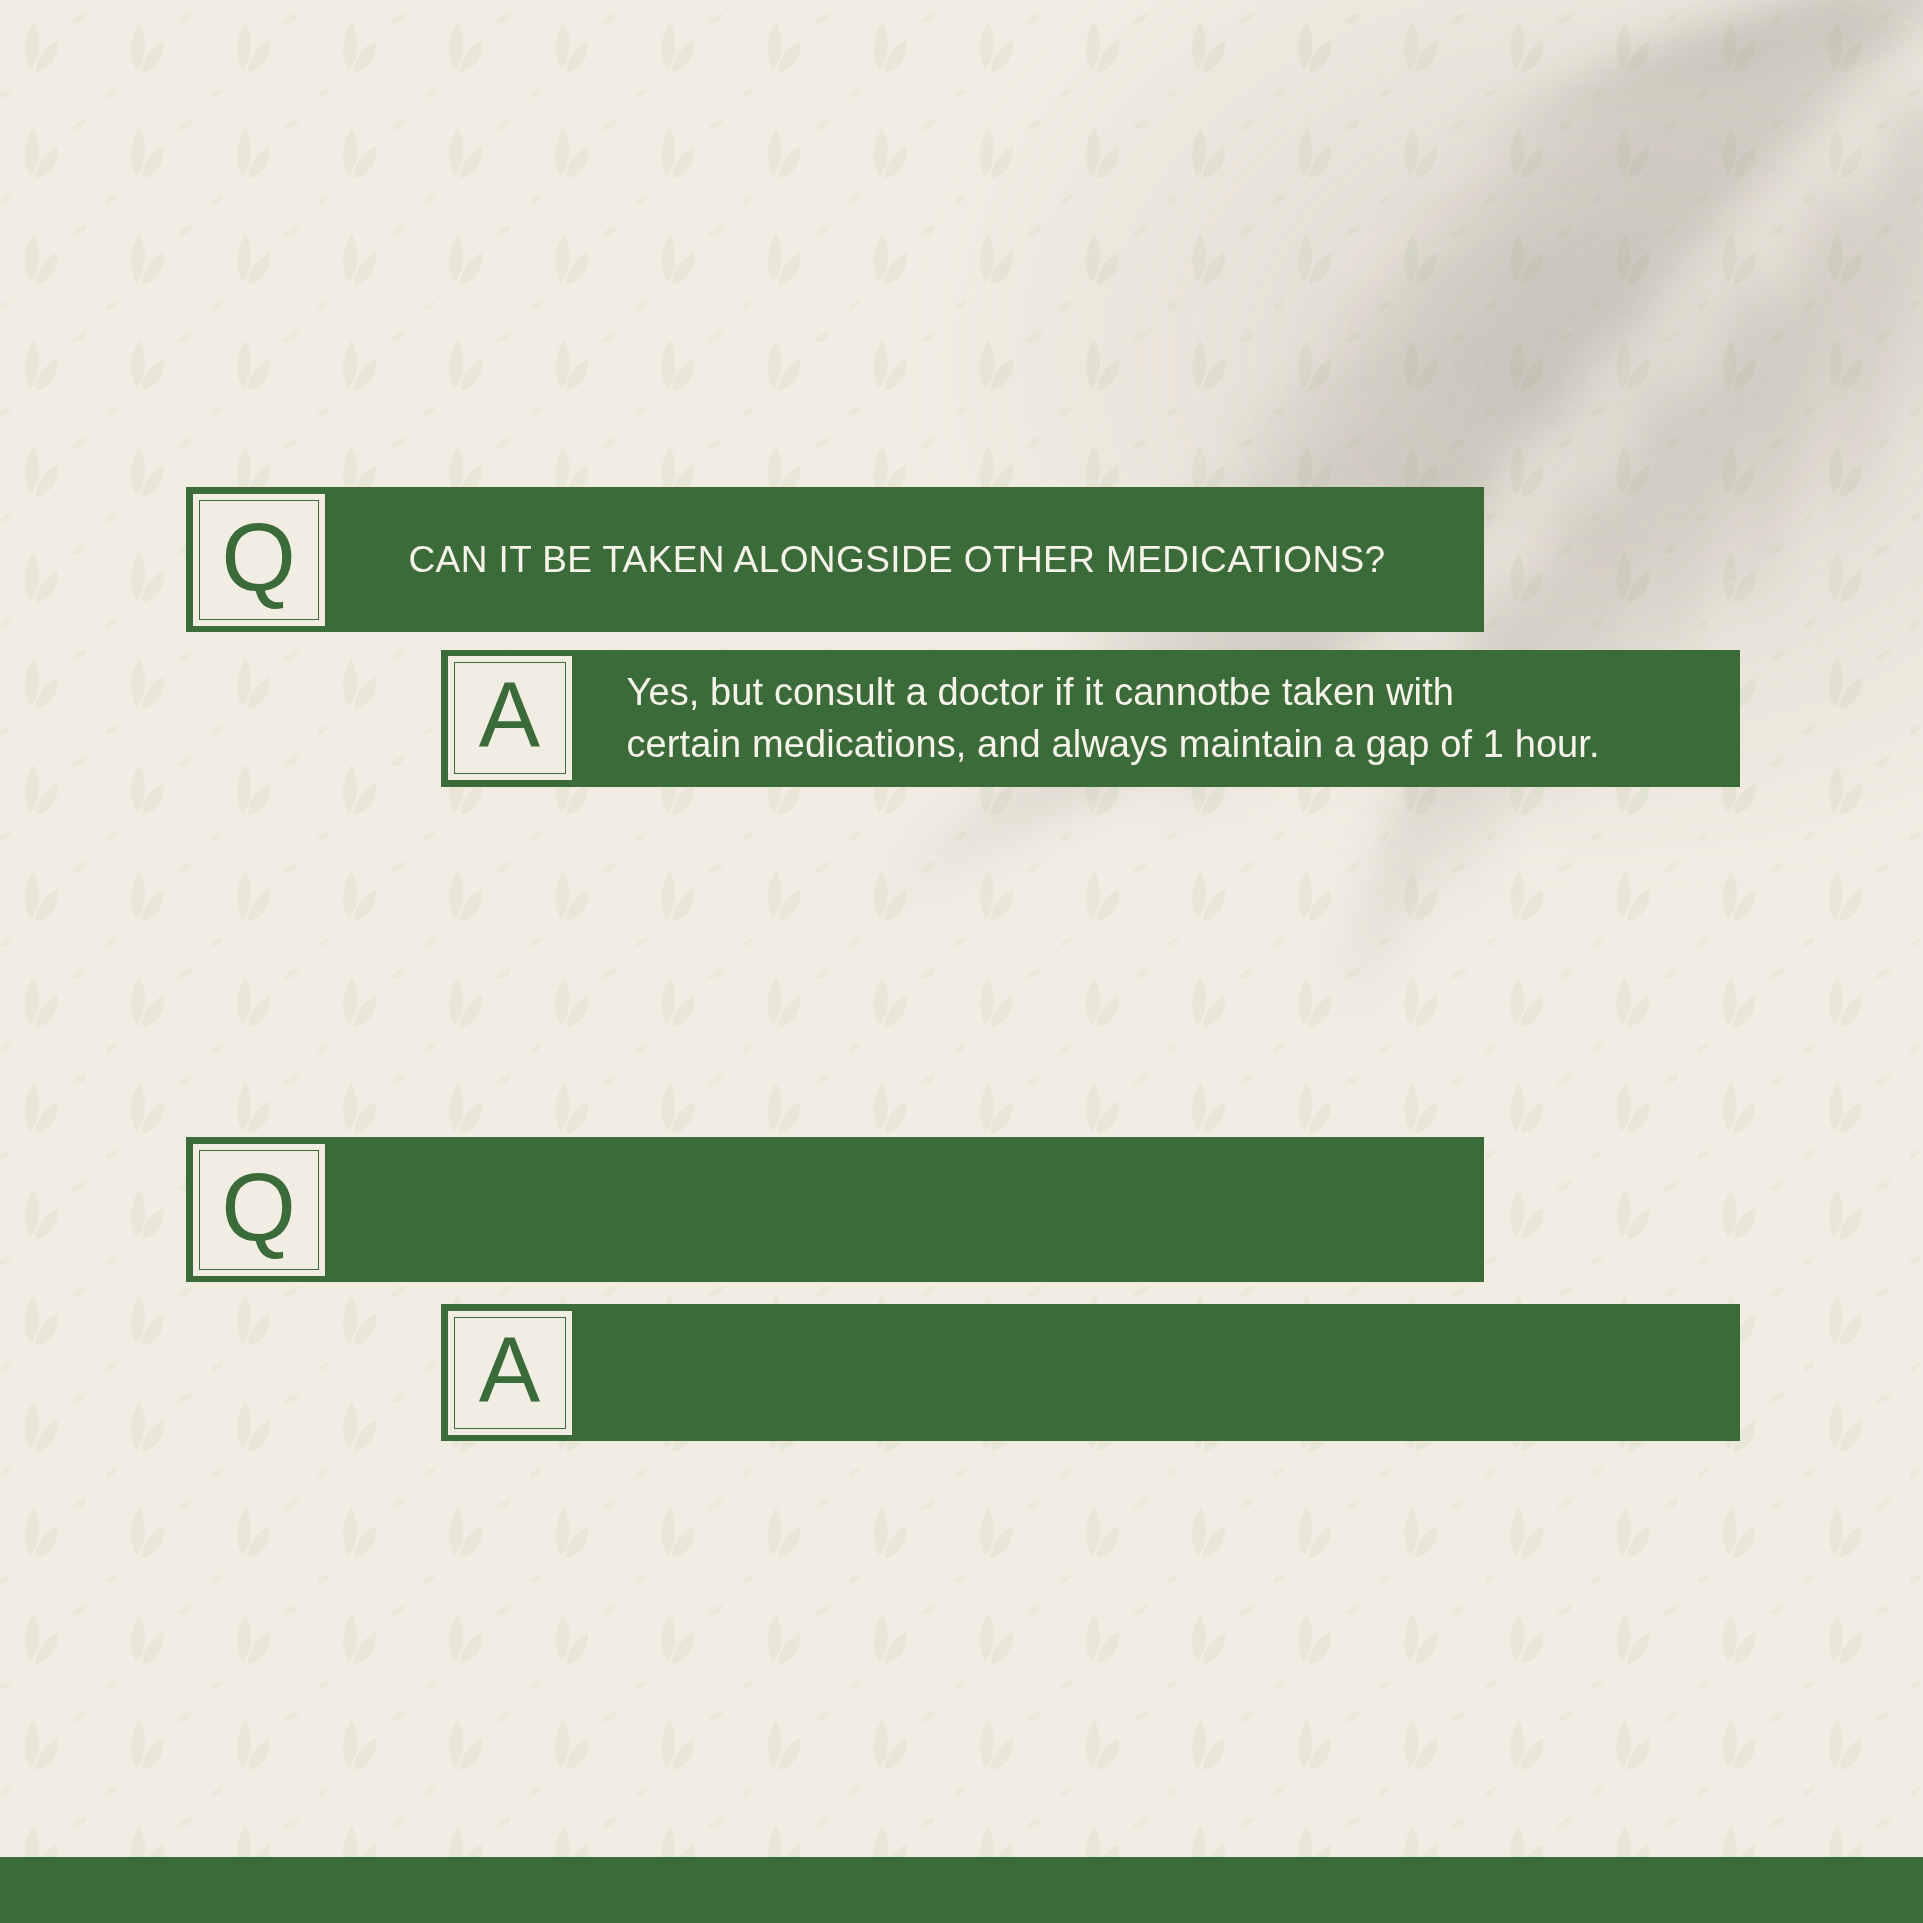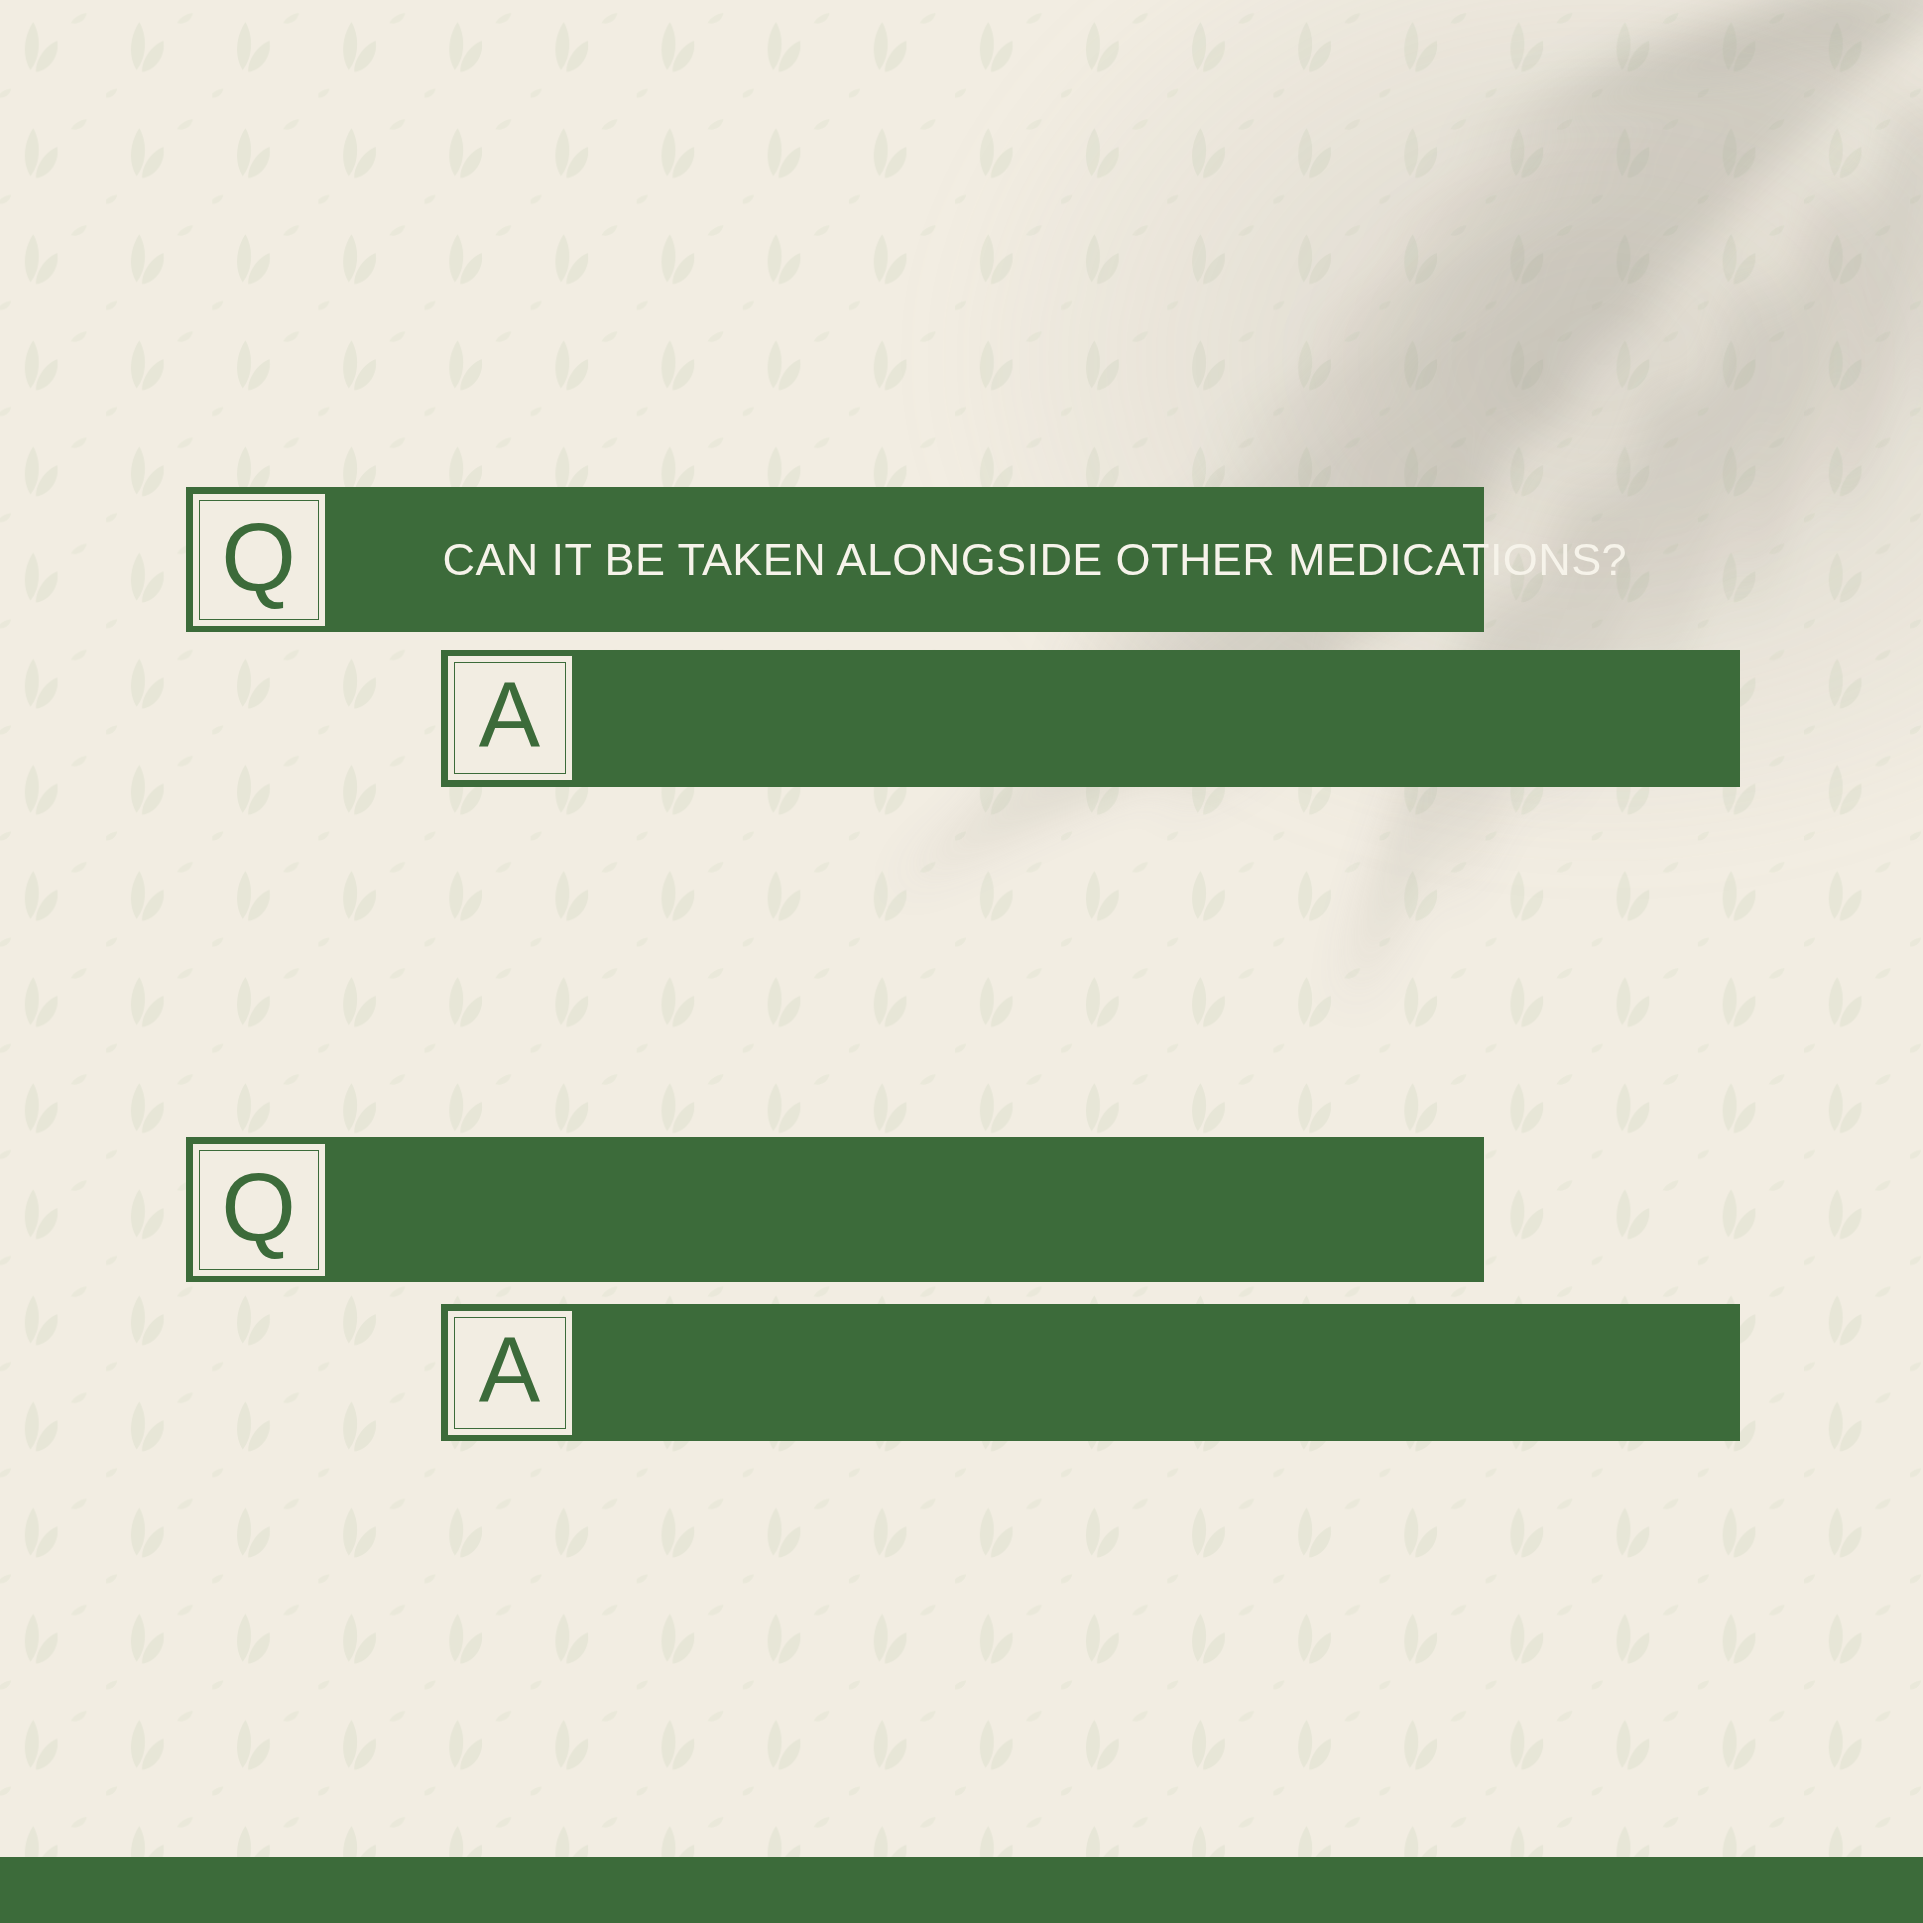--- a/index.html
+++ b/index.html
@@ -109,24 +109,24 @@
   }
   .q-bar .badge-letter {
     font-size: 96px;
     letter-spacing: 0;
     transform: translateY(-1.8px);
   }
 
   .q-text {
     color: #F6F3EA;
     font-family: "Liberation Sans", sans-serif;
-    font-size: 45px;
+    font-size: 37px;
     font-weight: 400;
     letter-spacing: 0.4px;
-    margin-left: 118px;
+    margin-left: 84px;
     white-space: nowrap;
   }
 
   
   .a-bar {
     position: relative;
     margin-left: 441px;
     width: 1299px;
     min-height: 137px;
     background: #3C6B3A;
@@ -232,20 +232,22 @@
       <div class="q-bar">
         <div class="badge">
           <span class="badge-letter">Q</span>
         </div>
         <div class="q-text">CAN IT BE TAKEN ALONGSIDE OTHER MEDICATIONS?</div>
       </div>
       <div class="a-bar">
         <div class="badge">
           <span class="badge-letter">A</span>
         </div>
+        <div class="a-text">Yes, but consult a doctor if it cannotbe taken with
+certain medications, and always maintain a gap of 1 hour.</div>
       </div>
     </div>
 
     <div class="faq-group g2">
       <div class="q-bar">
         <div class="badge">
           <span class="badge-letter">Q</span>
         </div>
       </div>
       <div class="a-bar">

